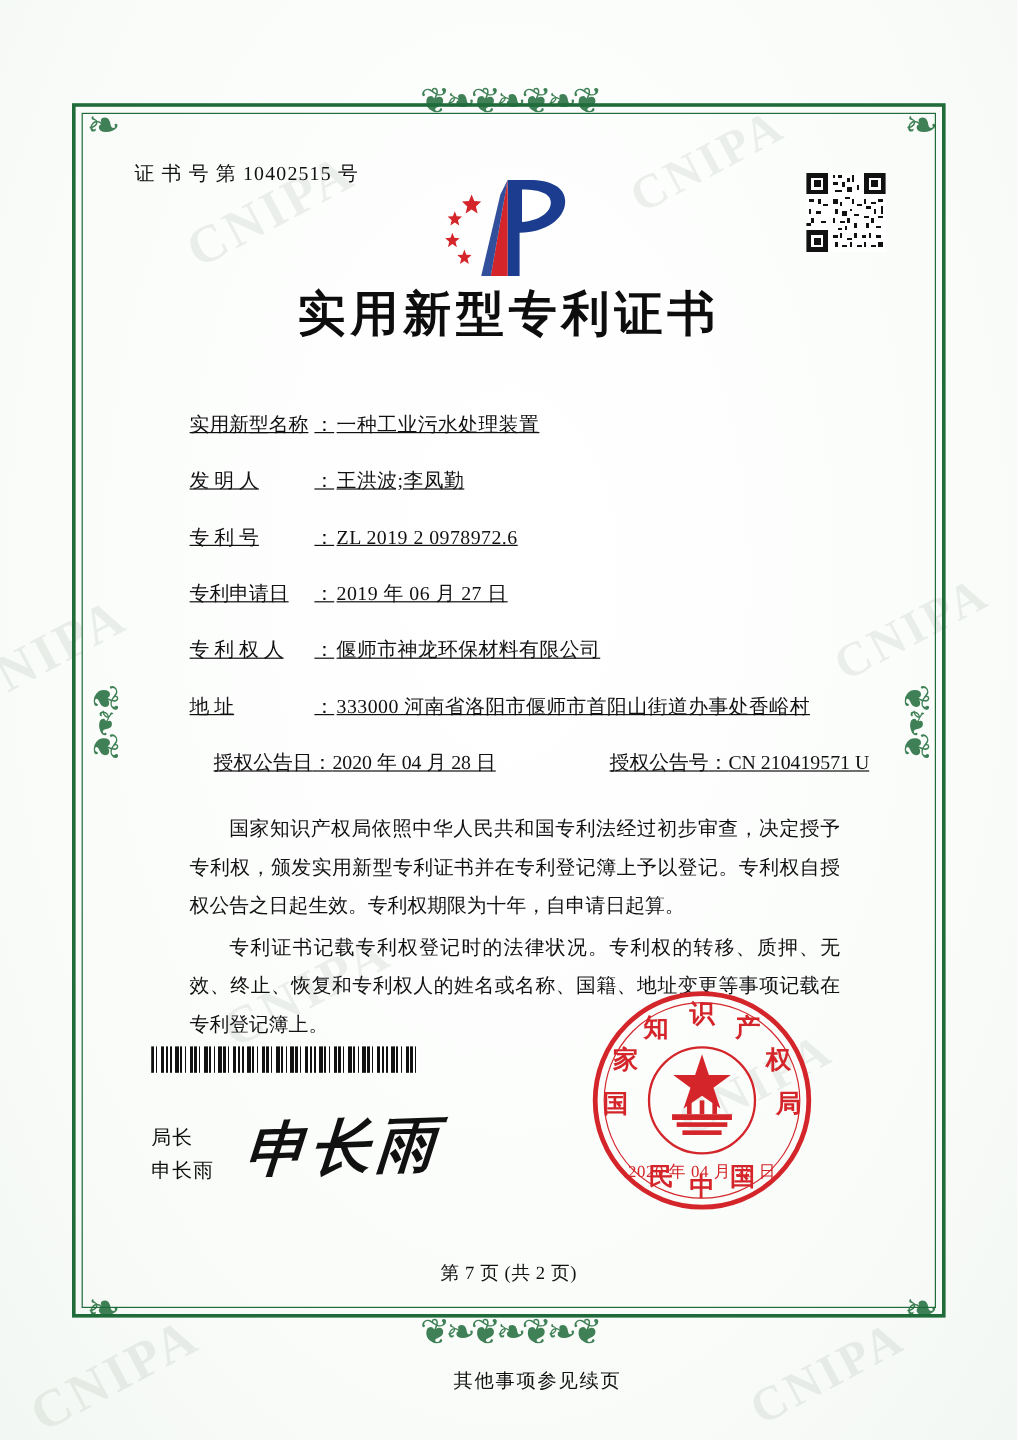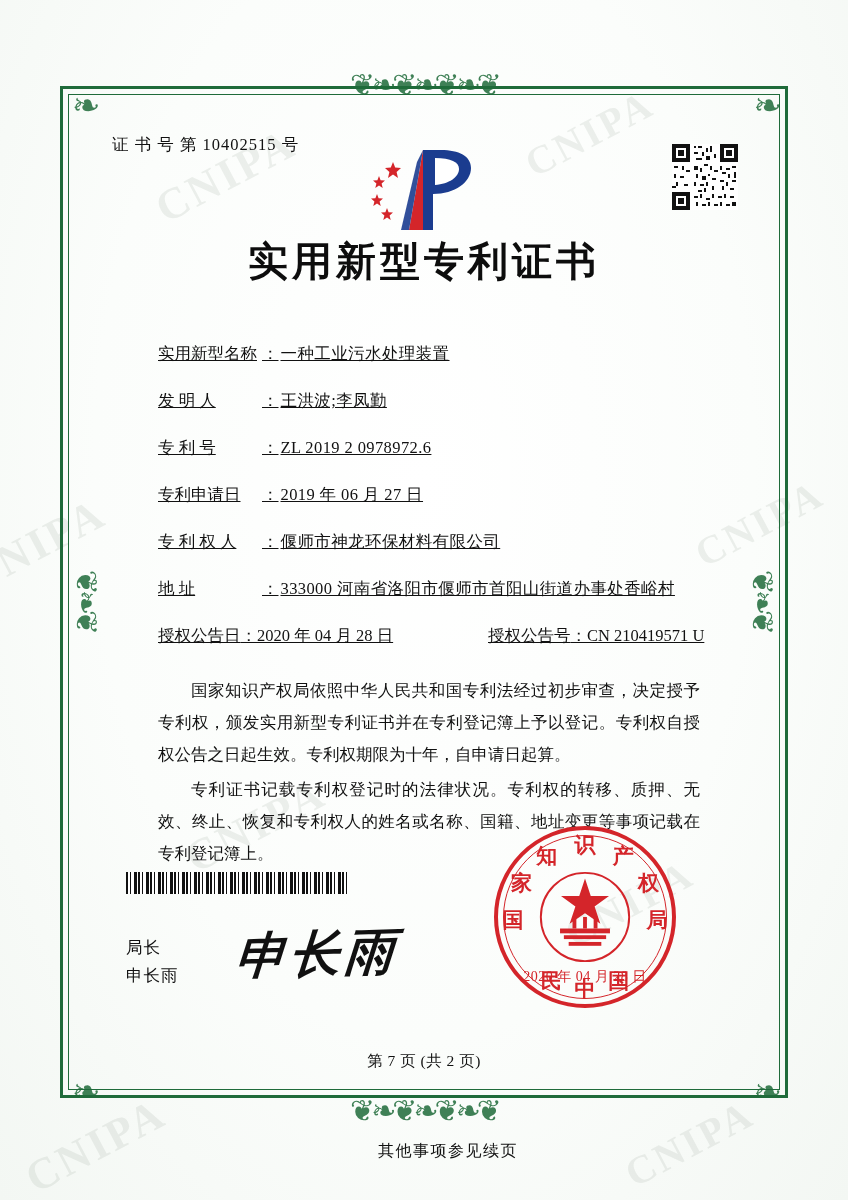--- a/index.html
+++ b/index.html
@@ -160,20 +160,21 @@
     justify-content: space-between;
   }
   .field-colon { margin-right: 2px; }
   .field-value { flex: 1 1 auto; letter-spacing: .4px; }
 
   .dual-row {
     display: flex;
     align-items: baseline;
     font-size: 16.5px;
     margin-bottom: 4px;
+    margin-left: 20px;
   }
   .dual-left { flex: 0 0 330px; }
   .dual-right { flex: 1 1 auto; }
 
   .paras {
     margin-top: 28px;
     padding-left: 46px;
     padding-right: 36px;
     font-size: 16.5px;
     line-height: 1.95;
@@ -198,22 +199,21 @@
       #fff 11px, #fff 12px
     );
   }
 
   
   .sign-block {
     position: absolute;
     left: 58px;
     bottom: 100px;
     display: flex;
-    align-items: center;
-    gap: 31px;
+    align-items: flex-end;
   }
   .sign-labels {
     font-size: 16.5px;
     line-height: 1.7;
     letter-spacing: 1px;
     padding-top: 14px;
   }
   .sign-script {
     margin-left: 26px;
     font-size: 50px;

